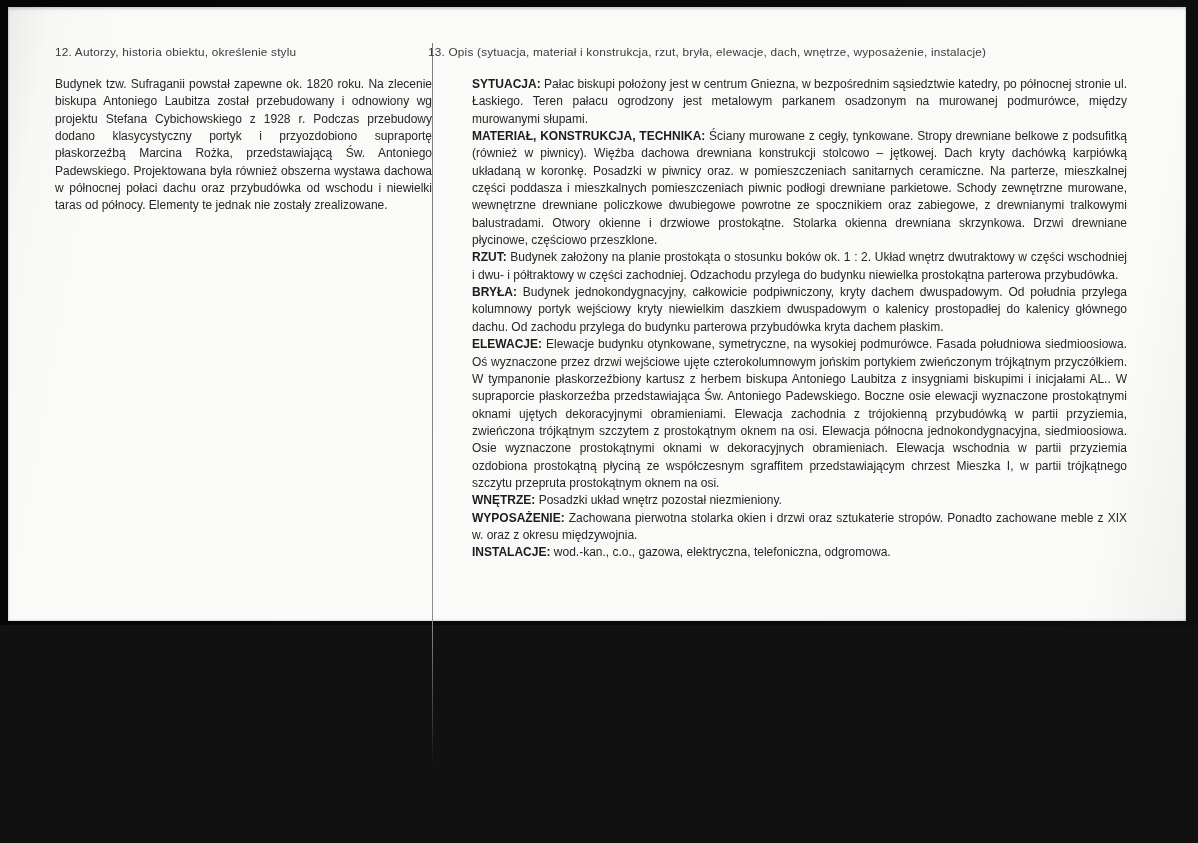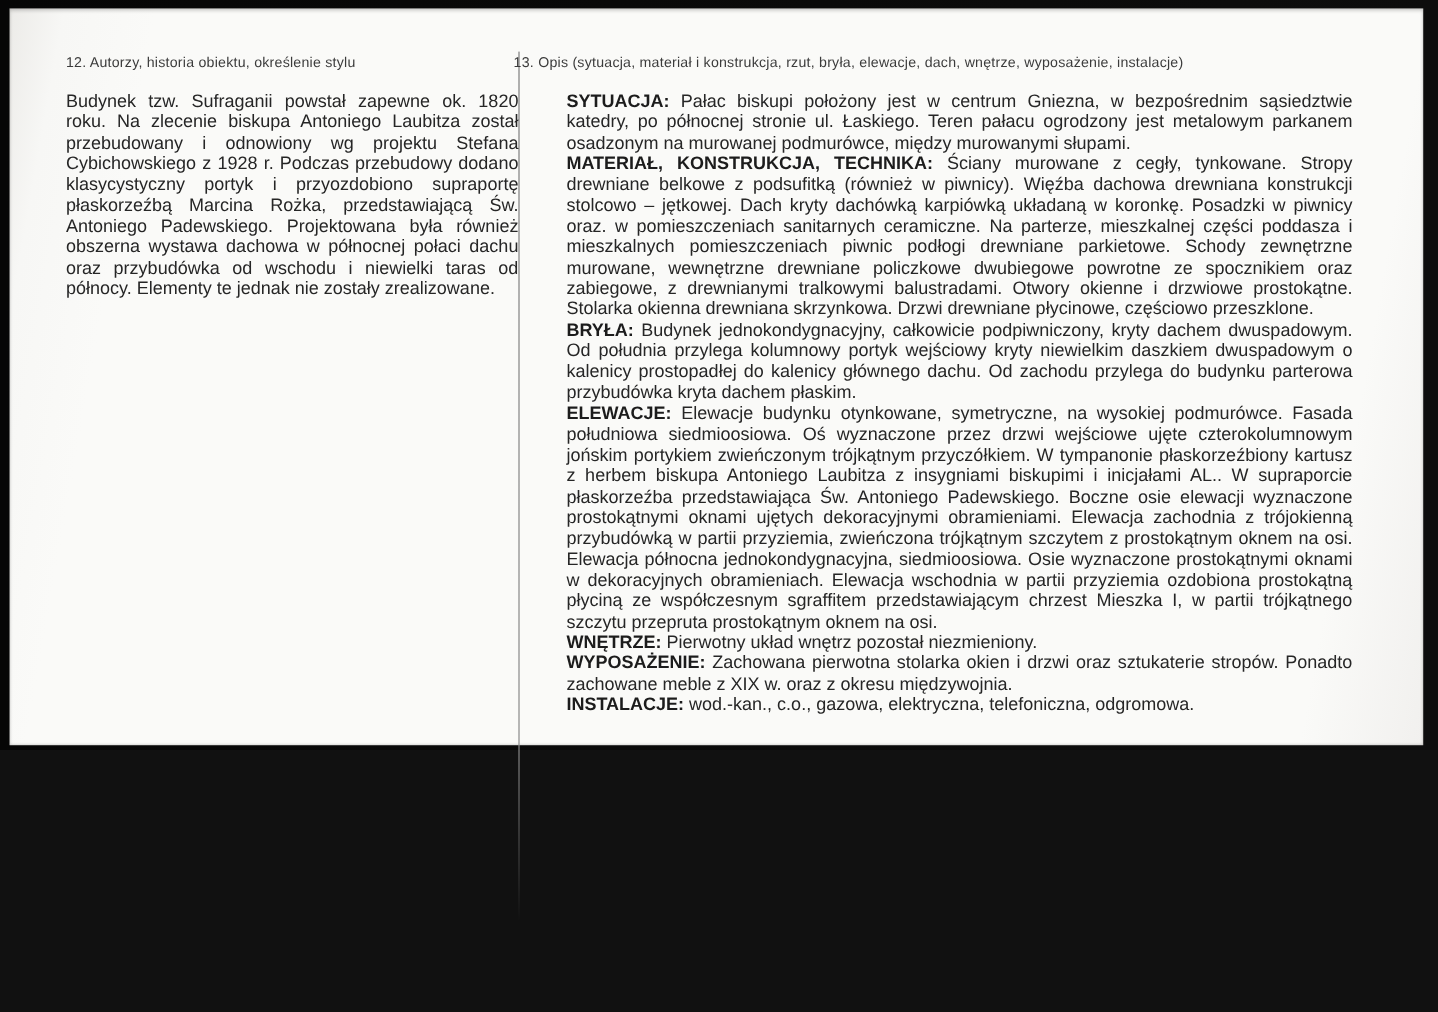--- a/index.html
+++ b/index.html
@@ -32,21 +32,21 @@
   .col-right { left: 420px; width: 699px; }
   .field-header {
     font-size: 11.8px;
     color: #3b3b3b;
     letter-spacing: 0.2px;
     white-space: nowrap;
     overflow: hidden;
   }
   .body-text {
     margin: 0; padding: 0;
-    font-size: 15px;
+    font-size: 12px;
     line-height: 17.35px;
     color: #262626;
     text-align: justify;
     text-justify: inter-word;
   }
   .col-left .body-text { margin-top: 17px; }
   .col-right .entries { margin-top: 17px; margin-left: 44px; }
   .entry { margin: 0; }
   .entry .lbl { font-weight: bold; color: #1c1c1c; }
   .col-right { padding-right: 4px; }
@@ -65,26 +65,27 @@
     </div>
 
     <div class="col col-right">
       <div class="field-header">13. Opis (sytuacja, materiał i konstrukcja, rzut, bryła, elewacje, dach, wnętrze, wyposażenie, instalacje)</div>
 
       <div class="entries">
         <p class="body-text entry"><b class="lbl">SYTUACJA:</b> <span>Pałac biskupi położony jest w centrum Gniezna, w bezpośrednim sąsiedztwie katedry, po północnej stronie ul. Łaskiego. Teren pałacu ogrodzony jest metalowym parkanem osadzonym na murowanej podmurówce, między murowanymi słupami.</span></p>
 
         <p class="body-text entry"><b class="lbl">MATERIAŁ, KONSTRUKCJA, TECHNIKA:</b> <span>Ściany murowane z cegły, tynkowane. Stropy drewniane belkowe z podsufitką (również w piwnicy). Więźba dachowa drewniana konstrukcji stolcowo – jętkowej. Dach kryty dachówką karpiówką układaną w koronkę. Posadzki w piwnicy oraz. w pomieszczeniach sanitarnych ceramiczne. Na parterze, mieszkalnej części poddasza i mieszkalnych pomieszczeniach piwnic podłogi drewniane parkietowe. Schody zewnętrzne murowane, wewnętrzne drewniane policzkowe dwubiegowe powrotne ze spocznikiem oraz zabiegowe, z drewnianymi tralkowymi balustradami. Otwory okienne i drzwiowe prostokątne. Stolarka okienna drewniana skrzynkowa. Drzwi drewniane płycinowe, częściowo przeszklone.</span></p>
 
+        <p class="body-text entry"><b class="lbl">RZUT:</b> <span>Budynek założony na planie prostokąta o stosunku boków ok. 1 : 2. Układ wnętrz dwutraktowy w części wschodniej i dwu- i półtraktowy w części zachodniej. Odzachodu przylega do budynku niewielka prostokątna parterowa przybudówka.</span></p>
 
         <p class="body-text entry"><b class="lbl">BRYŁA:</b> <span>Budynek jednokondygnacyjny, całkowicie podpiwniczony, kryty dachem dwuspadowym. Od południa przylega kolumnowy portyk wejściowy kryty niewielkim daszkiem dwuspadowym o kalenicy prostopadłej do kalenicy głównego dachu. Od zachodu przylega do budynku parterowa przybudówka kryta dachem płaskim.</span></p>
 
         <p class="body-text entry"><b class="lbl">ELEWACJE:</b> <span>Elewacje budynku otynkowane, symetryczne, na wysokiej podmurówce. Fasada południowa siedmioosiowa. Oś wyznaczone przez drzwi wejściowe ujęte czterokolumnowym jońskim portykiem zwieńczonym trójkątnym przyczółkiem. W tympanonie płaskorzeźbiony kartusz z herbem biskupa Antoniego Laubitza z insygniami biskupimi i inicjałami AL.. W supraporcie płaskorzeźba przedstawiająca Św. Antoniego Padewskiego. Boczne osie elewacji wyznaczone prostokątnymi oknami ujętych dekoracyjnymi obramieniami. Elewacja zachodnia z trójokienną przybudówką w partii przyziemia, zwieńczona trójkątnym szczytem z prostokątnym oknem na osi. Elewacja północna jednokondygnacyjna, siedmioosiowa. Osie wyznaczone prostokątnymi oknami w dekoracyjnych obramieniach. Elewacja wschodnia w partii przyziemia ozdobiona prostokątną płyciną ze współczesnym sgraffitem przedstawiającym chrzest Mieszka I, w partii trójkątnego szczytu przepruta prostokątnym oknem na osi.</span></p>
 
-        <p class="body-text entry"><b class="lbl">WNĘTRZE:</b> <span>Pierwotny układ wnętrz pozostał niezmieniony.</span></p>
+        <p class="body-text entry"><b class="lbl">WNĘTRZE:</b> <span>Posadzki układ wnętrz pozostał niezmieniony.</span></p>
 
         <p class="body-text entry"><b class="lbl">WYPOSAŻENIE:</b> <span>Zachowana pierwotna stolarka okien i drzwi oraz sztukaterie stropów. Ponadto zachowane meble z XIX w. oraz z okresu międzywojnia.</span></p>
 
         <p class="body-text entry"><b class="lbl">INSTALACJE:</b> <span>wod.-kan., c.o., gazowa, elektryczna, telefoniczna, odgromowa.</span></p>
       </div>
     </div>
 
   </div>
 </div>
 

